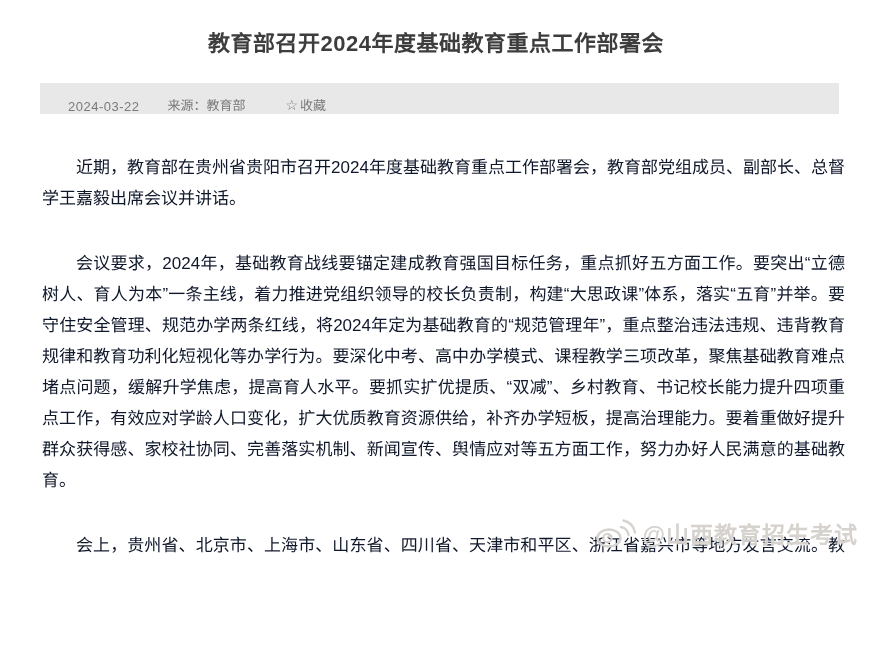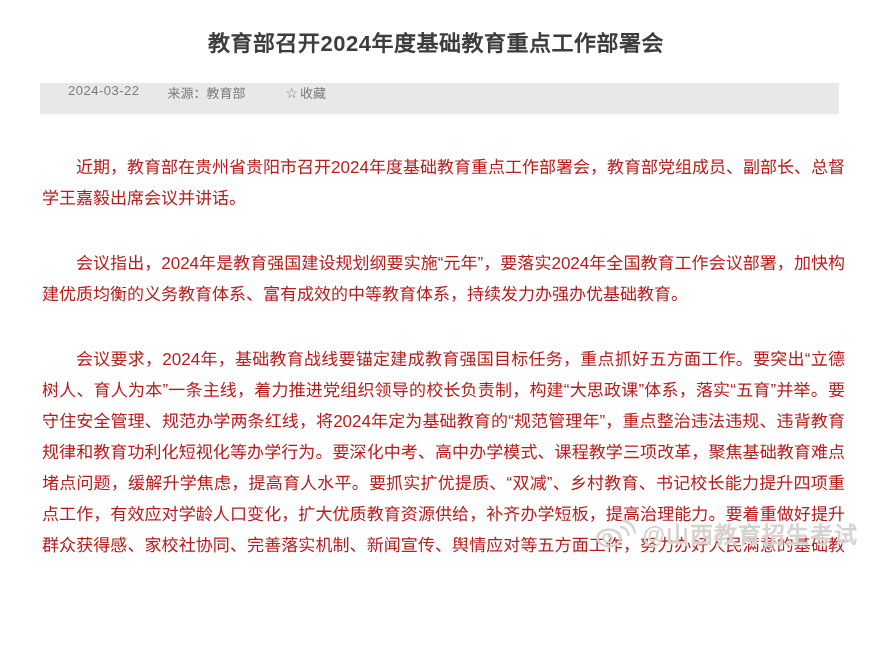--- a/index.html
+++ b/index.html
@@ -30,21 +30,21 @@
     font-weight: bold;
     color: #3d3d3d;
     letter-spacing: 0.5px;
   }
   
   .meta-bar {
     margin: 25px 33px 0 40px;
     height: 31px;
     background: #e8e8e8;
     display: flex;
-    align-items: flex-start;
+    align-items: flex-end;
     font-size: 13px;
     color: #7a7a7a;
     box-sizing: border-box;
     padding-left: 28px;
   }
   .meta-date {
     letter-spacing: 0.5px;
   }
   .meta-source {
     margin-left: 28px;
@@ -67,21 +67,21 @@
     line-height: 1;
   }
   
   .article-body {
     margin: 38px 27px 0 42px;
   }
   .article-body p {
     margin: 0 0 34px 0;
     font-size: 17px;
     line-height: 31px;
-    color: #b91c1c;
+    color: #0f172a;
     text-align: justify;
     text-indent: 2em;
   }
   
   .watermark {
     position: absolute;
     right: 14px;
     bottom: 6px;
     display: flex;
     align-items: flex-start;
@@ -109,21 +109,20 @@
     <span class="meta-date">2024-03-22</span>
     <span class="meta-source">来源：教育部</span>
     <button class="favorite-button">
       <span class="star-icon">☆</span>
       <span>收藏</span>
     </button>
   </div>
 
   <div class="article-body">
     <p>近期，教育部在贵州省贵阳市召开2024年度基础教育重点工作部署会，教育部党组成员、副部长、总督学王嘉毅出席会议并讲话。</p>
-    <p>会议指出，2024年是教育强国建设规划纲要实施“元年”，要落实2024年全国教育工作会议部署，加快构建优质均衡的义务教育体系、富有成效的中等教育体系，持续发力办强办优基础教育。</p>
     <p>会议要求，2024年，基础教育战线要锚定建成教育强国目标任务，重点抓好五方面工作。要突出“立德树人、育人为本”一条主线，着力推进党组织领导的校长负责制，构建“大思政课”体系，落实“五育”并举。要守住安全管理、规范办学两条红线，将2024年定为基础教育的“规范管理年”，重点整治违法违规、违背教育规律和教育功利化短视化等办学行为。要深化中考、高中办学模式、课程教学三项改革，聚焦基础教育难点堵点问题，缓解升学焦虑，提高育人水平。要抓实扩优提质、“双减”、乡村教育、书记校长能力提升四项重点工作，有效应对学龄人口变化，扩大优质教育资源供给，补齐办学短板，提高治理能力。要着重做好提升群众获得感、家校社协同、完善落实机制、新闻宣传、舆情应对等五方面工作，努力办好人民满意的基础教育。</p>
     <p>会上，贵州省、北京市、上海市、山东省、四川省、天津市和平区、浙江省嘉兴市等地方发言交流。教育部有关司局负责同志，各省级教育行政部门有关负责同志参加会议。</p>
   </div>
 
   <div class="watermark">
     <span class="weibo-icon">
       <svg width="42" height="34" viewBox="0 0 42 34" fill="none" xmlns="http://www.w3.org/2000/svg">
         <ellipse cx="14" cy="22" rx="11.5" ry="8.5" stroke="#d6d2ce" stroke-width="2.4"></ellipse>
         <circle cx="12.5" cy="22" r="4.2" stroke="#d6d2ce" stroke-width="2"></circle>
         <circle cx="14.2" cy="20.2" r="1.6" fill="#d6d2ce"></circle>

